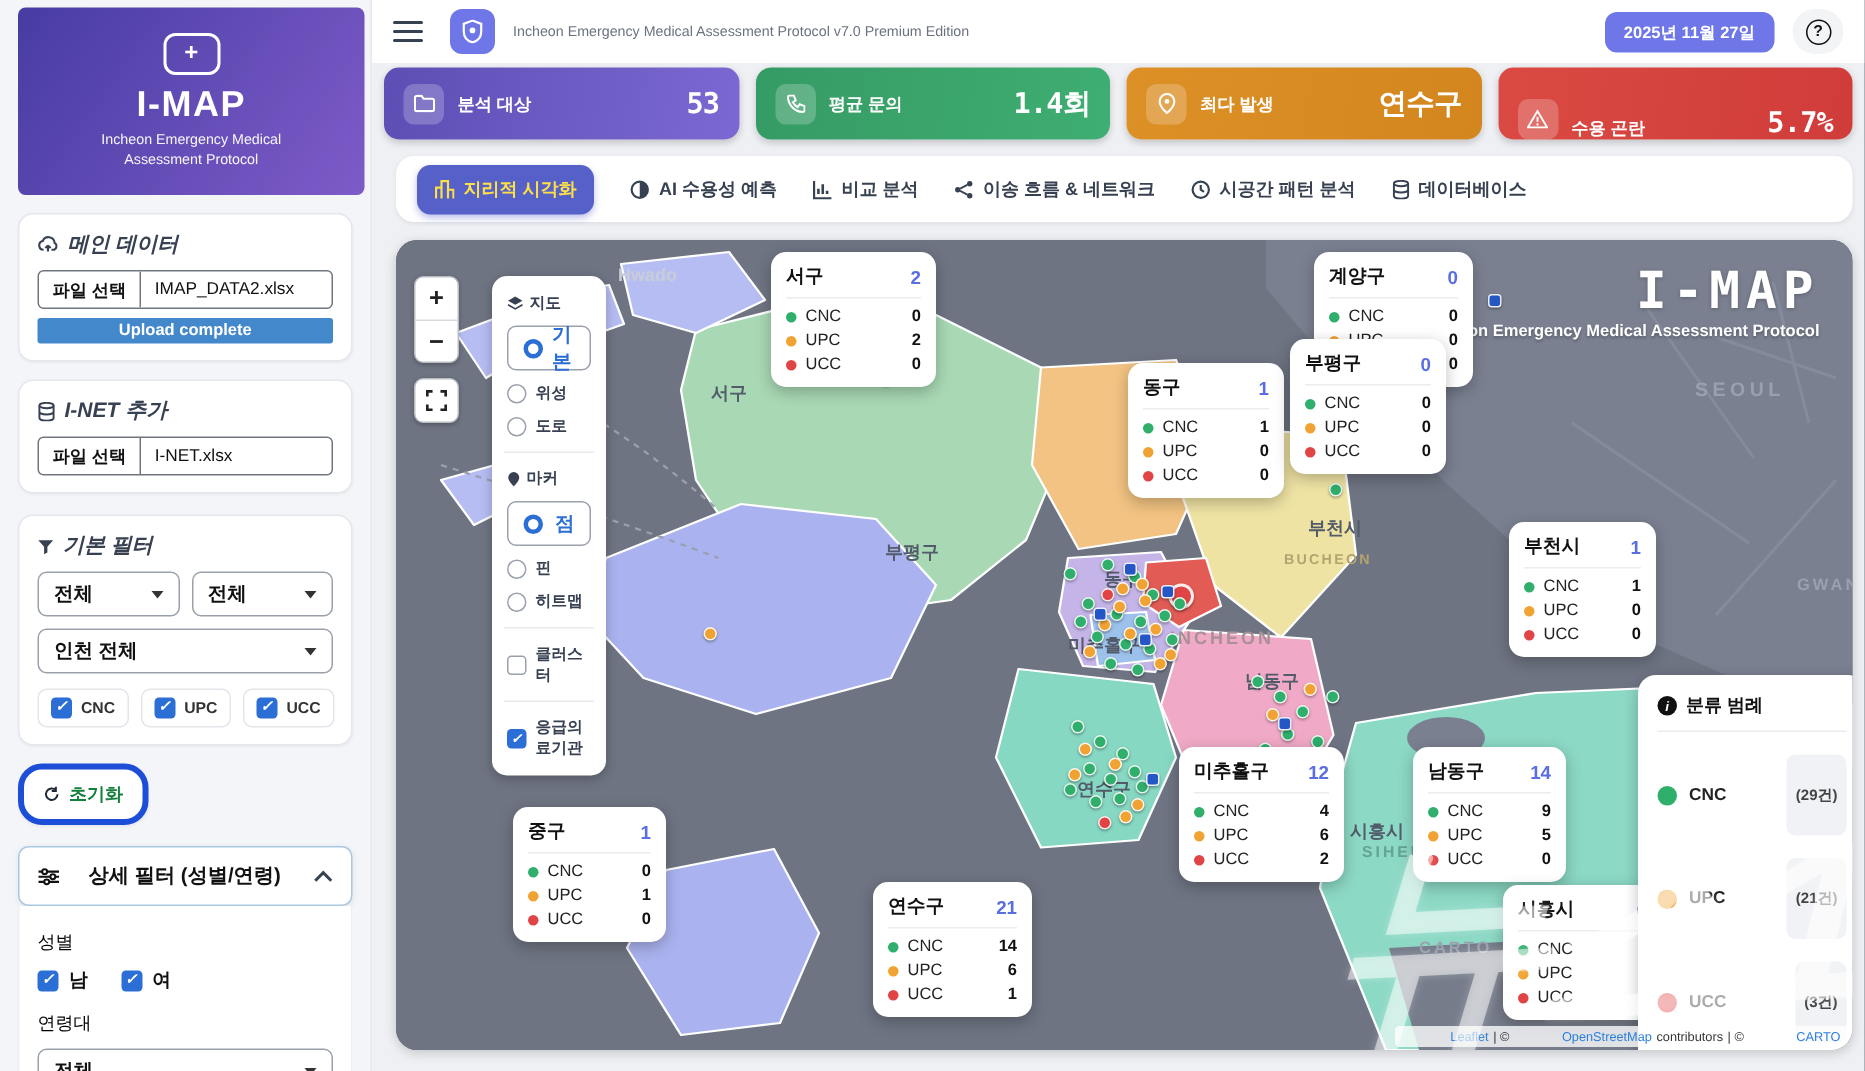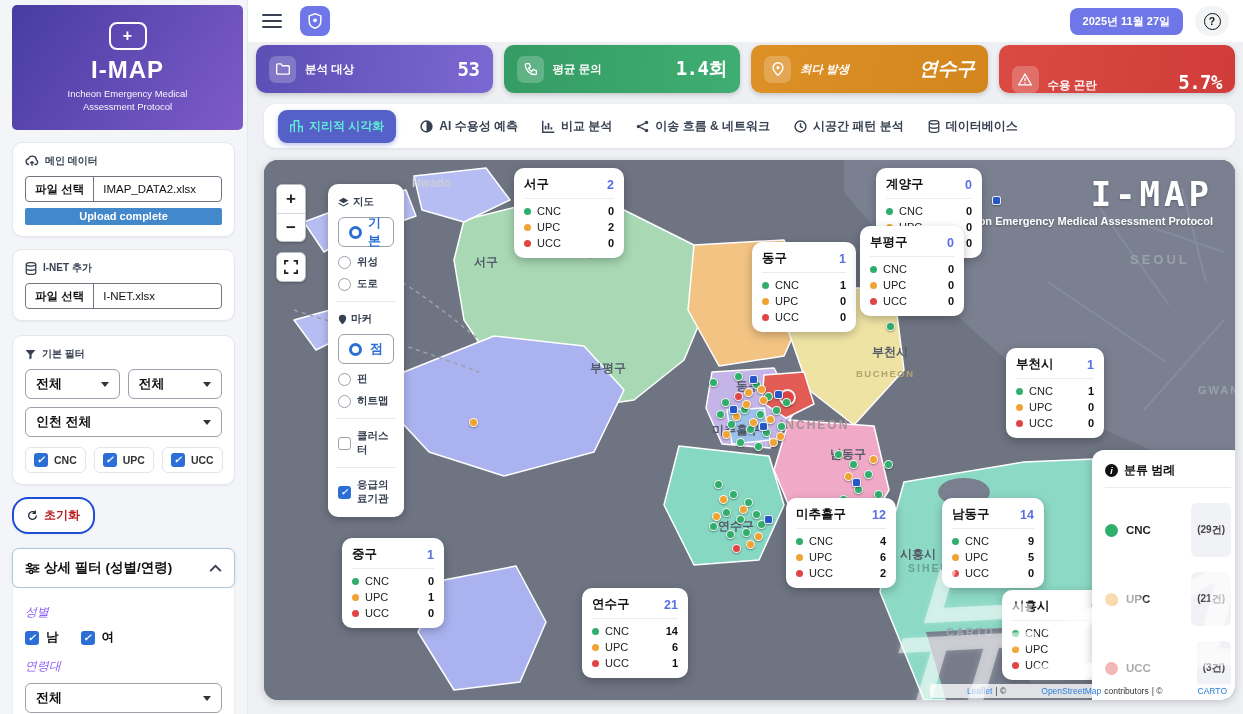--- a/index.html
+++ b/index.html
@@ -10,49 +10,49 @@
   .sidebar { position:absolute; left:0; top:0; width:248px; height:714px; background:#f4f5f8; border-right:1px solid #e6e8ec; }
   .brand { margin:5px 4px 12px 12px; width:231px; height:125px; border-radius:5px;
            background:linear-gradient(125deg,#473ca2 0%,#7e5bc8 100%);
            color:#fff; display:flex; flex-direction:column; align-items:center; justify-content:center; gap:4px; }
   .brand-icon { width:38px; height:28px; border:2.5px solid #fff; border-radius:8px; display:flex; align-items:center; justify-content:center; font-size:16px; font-weight:bold; margin-bottom:2px; }
   .brand-name { font-size:24px; font-weight:bold; letter-spacing:1px; }
   .brand-sub { font-size:9.5px; text-align:center; line-height:1.35; opacity:.95; width:170px; }
 
   .scard { background:#fff; border:1px solid #e4e7ec; border-radius:10px; box-shadow:0 1px 2px rgba(0,0,0,.05);
            margin:0 12px 12px 12px; padding:11px 12px; }
-  .scard-title { font-size:10px; font-weight:bold; color:#374151; display:flex; align-items:center; gap:6px; margin-bottom:8px; }
+  .scard-title { font-size:14px; font-weight:bold; color:#374151; display:flex; align-items:center; gap:6px; margin-bottom:8px;font-style:italic; }
   .scard-title svg { flex:0 0 auto; }
   .filebox { display:flex; border:1px solid #707680; border-radius:4px; overflow:hidden; height:26px; background:#fff; }
   .filebtn { padding:0 9px; border-right:1px solid #707680; font-weight:bold; font-size:11.5px; color:#111; display:flex; align-items:center; cursor:pointer; }
   .filename { padding:0 9px; font-size:11.5px; color:#111; display:flex; align-items:center; white-space:nowrap; }
   .upload-bar { margin-top:6px; background:#4388cb; color:#fff; font-size:11px; font-weight:bold; text-align:center; padding:2px 0 3px; border-radius:2px; }
 
   .selrow { display:flex; gap:8px; margin-bottom:8px; }
   .sel { border:1px solid #9aa1ab; border-radius:6px; height:30px; flex:1; display:flex; align-items:center; justify-content:space-between;
          padding:0 10px; font-size:13px; font-weight:bold; color:#111; background:#fff; cursor:pointer; }
   .caret { width:0; height:0; border-left:4.5px solid transparent; border-right:4.5px solid transparent; border-top:5.5px solid #333; }
   .chiprow { display:flex; gap:8px; margin-top:10px; }
   .chip { border:1px solid #e2e5ea; border-radius:6px; padding:5px 8px; display:inline-flex; gap:6px; align-items:center;
           font-size:10.5px; font-weight:bold; color:#333; background:#fff; cursor:pointer; }
   .cb { width:14px; height:14px; border-radius:3px; background:#2b6fd6; color:#fff; font-size:10px; line-height:14px; text-align:center; flex:0 0 auto; }
   .cb.off { background:#fff; border:1.5px solid #9aa1ab; }
 
   .btnrow { display:flex; gap:10px; margin:2px 12px 14px; }
-  .btn-reset { border:2px solid #1d4ed8; border-radius:16px; background:#fff; padding:8px 13px; font-size:12px; font-weight:bold; color:#b91c1c;
+  .btn-reset { border:4px solid #1d4ed8; border-radius:16px; background:#fff; padding:8px 13px; font-size:12px; font-weight:bold; color:#15803d;
                display:flex; align-items:center; gap:6px; cursor:pointer; box-shadow:0 1px 2px rgba(0,0,0,.05); }
   .btn-report { flex:1; background:#5a64d8; color:#fff; border:none; border-radius:8px; font-size:12px; font-weight:bold;
                 display:flex; align-items:center; justify-content:center; gap:7px; cursor:pointer; box-shadow:0 2px 4px rgba(90,100,216,.4); }
 
   .detail-head { margin:0 12px; border:1.5px solid #a9c8e2; border-radius:7px; background:#fff; padding:10px 12px;
-                 display:flex; align-items:center; gap:4px; font-size:13.5px; font-weight:bold; color:#111;
+                 display:flex; align-items:center; gap:19px; font-size:13.5px; font-weight:bold; color:#111;
                  box-shadow:0 1px 4px rgba(0,0,0,.08); cursor:pointer;text-align:center; }
   .detail-head .chev { margin-left:auto; }
   .detail-body { margin:0 12px; background:#fff; border:1px solid #eceef2; border-top:none; border-radius:0 0 8px 8px; padding:12px 12px 14px; }
-  .flabel { font-size:12px; color:#8b5cf6; margin:4px 0 8px;font-style:italic; }
+  .flabel { font-size:12px; color:#000000; margin:4px 0 8px; }
   .gchecks { display:flex; gap:22px; margin-bottom:12px; }
   .gcheck { display:flex; align-items:center; gap:7px; font-size:12.5px; font-weight:bold; color:#111; cursor:pointer; }
 
   
   .main-header { position:absolute; left:248px; top:0; width:995px; height:42px; background:#fff; display:flex; align-items:center; padding:0 14px; gap:12px; }
   .hamburger { width:20px; display:flex; flex-direction:column; gap:3.5px; cursor:pointer; }
   .hamburger i { height:2.2px; background:#374151; border-radius:2px; }
   .app-icon { width:30px; height:30px; border-radius:8px; background:#6e76e8; display:flex; align-items:center; justify-content:center; margin-left:6px; }
   .htitle { font-size:13.5px; font-weight:bold; color:#111827; }
   .hsub { font-size:9.5px; color:#6b7280; margin-top:1px; }
@@ -61,28 +61,28 @@
   .help-q { width:17px; height:17px; border:1.6px solid #111; border-radius:50%; font-size:10.5px; font-weight:bold; color:#111; display:flex; align-items:center; justify-content:center; }
 
   
   .stats { position:absolute; left:256px; top:45px; width:987px; display:flex; gap:11px; padding-right:8px; }
   .stat { flex:1; height:48px; border-radius:10px; display:flex; align-items:center; padding:0 13px; gap:9px; color:#fff; box-shadow:0 2px 5px rgba(0,0,0,.18); }
   .stat-ic { width:27px; height:27px; border-radius:7px; background:rgba(255,255,255,.22); display:flex; align-items:center; justify-content:center; flex:0 0 auto; }
   .stat-lab { font-size:11.5px; font-weight:bold; }
   .stat-val { margin-left:auto; font-family:"DejaVu Sans Mono", monospace; font-size:19px; font-weight:bold; letter-spacing:-.5px; }
   .st-purple { background:linear-gradient(100deg,#5c4eb4,#7c68d2); }
   .st-green  { background:linear-gradient(100deg,#359b64,#3fae72); }
-  .st-orange { background:linear-gradient(100deg,#dd9026,#d2861d);font-style:italic; }
+  .st-orange { background:linear-gradient(100deg,#dd9026,#d2861d); }
   .st-red    { background:linear-gradient(100deg,#da4a42,#d03c3a);align-items:flex-end; }
 
   
   .tabbar { position:absolute; left:264px; top:104px; width:971px; height:44px; background:#fff; border-radius:12px;
             box-shadow:0 1px 3px rgba(0,0,0,.07); display:flex; align-items:center; gap:24px; padding:0 14px; }
   .tab { display:flex; align-items:center; gap:6px; font-size:12px; font-weight:bold; color:#374151; cursor:pointer; white-space:nowrap; }
-  .tab.active { background:#5560c8; color:#5eead4; border-radius:9px; padding:8px 12px; box-shadow:0 2px 5px rgba(85,96,200,.4); }
+  .tab.active { background:#5560c8; color:#fde047; border-radius:9px; padding:8px 12px; box-shadow:0 2px 5px rgba(85,96,200,.4); }
 
   
   .map { position:absolute; left:264px; top:160px; width:971px; height:540px; border-radius:14px; overflow:hidden;
          background:#6e7482; box-shadow:0 2px 8px rgba(0,0,0,.18); }
   .map svg.base { position:absolute; left:0; top:0; z-index:0; }
   .maplabel { position:absolute; z-index:1; font-weight:bold; white-space:nowrap; pointer-events:none; }
   .l-district { font-size:12px; color:#525b69; }
   .l-city { font-size:12px; color:#c9cdda; }
   .l-caps { font-size:11px; color:#9aa0ae; letter-spacing:2px; }
   .l-caps-lg { font-size:13px; color:#9aa0ae; letter-spacing:3px; }
@@ -268,20 +268,21 @@
       <i></i>
       <i></i>
     </div>
   <div class="app-icon">
     <svg width="16" height="16" viewBox="0 0 20 22">
         <path d="M10 1l8 3v7c0 5.5-3.6 8.8-8 10-4.4-1.2-8-4.5-8-10V4l8-3z" fill="none" stroke="#fff" stroke-width="2"></path>
         <circle cx="10" cy="10" r="2.6" fill="#fff"></circle>
       </svg>
   </div>
   <div>
+    <div class="hsub">Incheon Emergency Medical Assessment Protocol v7.0 Premium Edition</div>
   </div>
   <div class="date-pill">2025년 11월 27일</div>
   <div class="help-pill">
       <span class="help-q">?</span>
     </div>
 </div>
 
 <div class="stats">
   <div class="stat st-purple">
     <span class="stat-ic">

